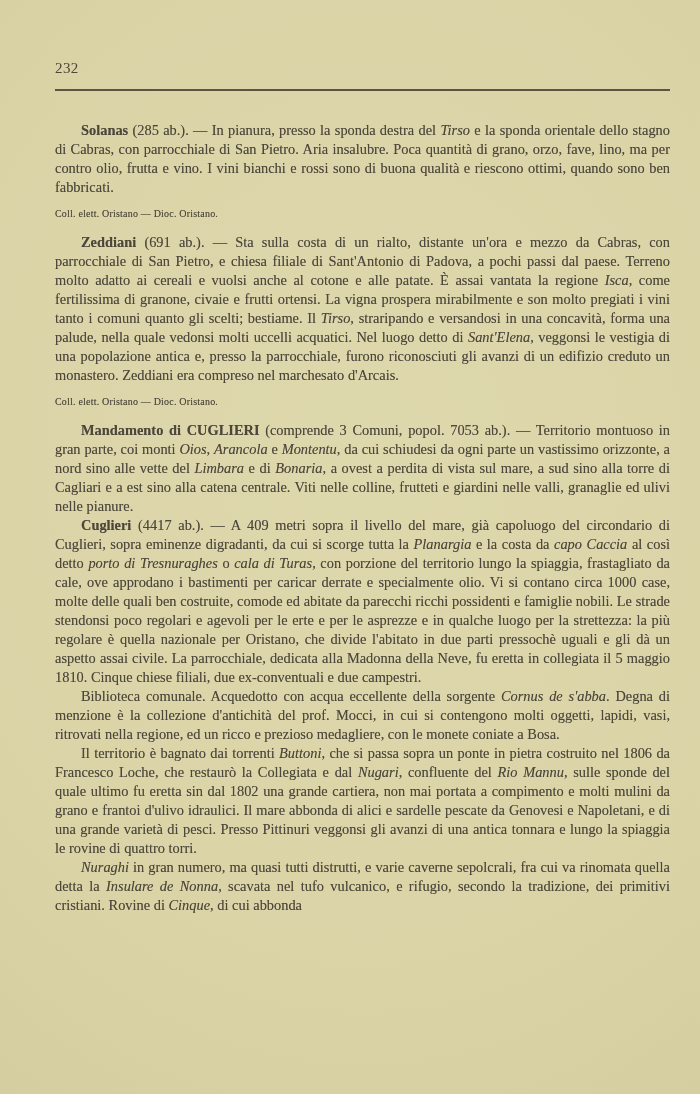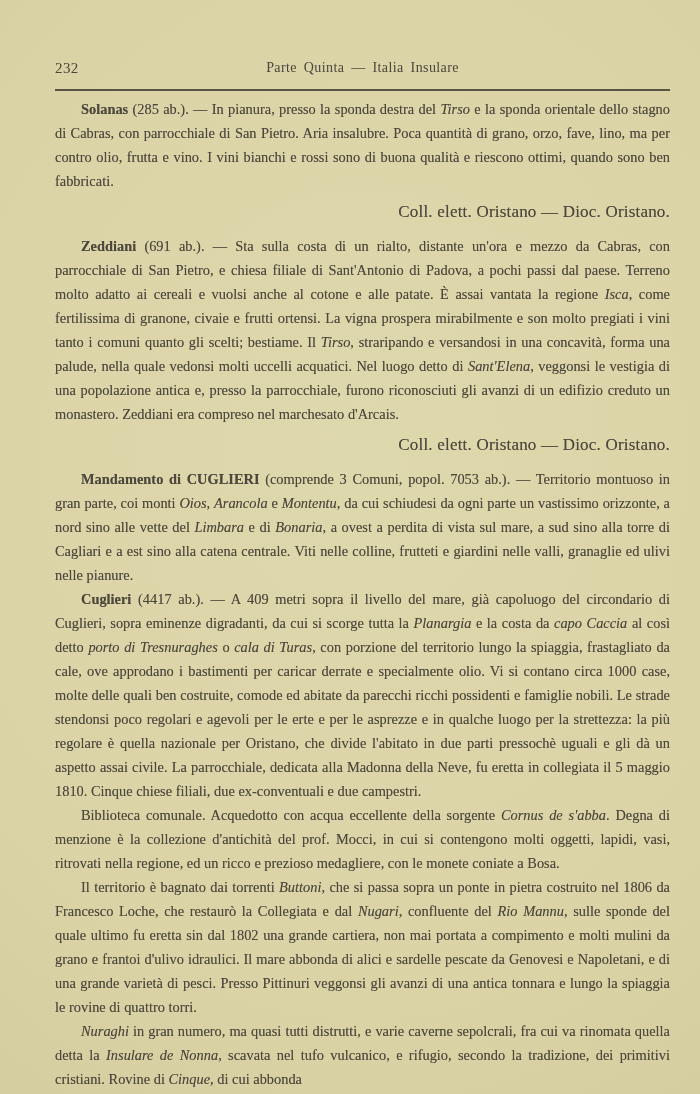--- a/index.html
+++ b/index.html
@@ -38,51 +38,50 @@
     text-align: center;
     word-spacing: 3px;
   }
   .header-rule {
     border: 0;
     border-top: 2px solid #5a5442;
     margin: 9px 0 0 0;
     height: 0;
   }
   .text-block {
-    margin-top: 6px;
+    margin-top: 30px;
     font-size: 14.4px;
-    line-height: 24px;
+    line-height: 19px;
     text-align: justify;
     text-shadow: 0 0 0.5px rgba(74, 68, 55, 0.45);
   }
   .text-block p {
     margin: 0;
     padding: 0;
   }
   .text-block p.body {
     text-indent: 26px;
   }
   .text-block p.center {
-    text-align: right;
+    text-align: left;
     text-indent: 0;
-    font-size: 17px;
+    font-size: 10px;
     letter-spacing: 0.2px;
     margin: 7px 0 10px 0;
   }
   .b { font-weight: bold; }
   .i { font-style: italic; }
 </style>
 </head>
 <body>
 
 <div class="page">
   <div class="inner">
     <header class="page-header">
       <span class="page-number">232</span>
-      <span class="running-title">Parte Quinta — Italia Insulare</span>
     </header>
     <hr class="header-rule">
     <main class="text-block">
         <p class="body"><span class="b">Solanas</span><span> (285 ab.). — In pianura, presso la sponda destra del </span><span class="i">Tirso</span><span> e la sponda orientale dello stagno di Cabras, con parrocchiale di San Pietro. Aria insalubre. Poca quantità di grano, orzo, fave, lino, ma per contro olio, frutta e vino. I vini bianchi e rossi sono di buona qualità e riescono ottimi, quando sono ben fabbricati.</span></p>
         <p class="center"><span>Coll. elett. Oristano — Dioc. Oristano.</span></p>
         <p class="body"><span class="b">Zeddiani</span><span> (691 ab.). — Sta sulla costa di un rialto, distante un'ora e mezzo da Cabras, con parrocchiale di San Pietro, e chiesa filiale di Sant'Antonio di Padova, a pochi passi dal paese. Terreno molto adatto ai cereali e vuolsi anche al cotone e alle patate. È assai vantata la regione </span><span class="i">Isca</span><span>, come fertilissima di granone, civaie e frutti ortensi. La vigna prospera mirabilmente e son molto pregiati i vini tanto i comuni quanto gli scelti; bestiame. Il </span><span class="i">Tirso</span><span>, straripando e versandosi in una concavità, forma una palude, nella quale vedonsi molti uccelli acquatici. Nel luogo detto di </span><span class="i">Sant'Elena</span><span>, veggonsi le vestigia di una popolazione antica e, presso la parrocchiale, furono riconosciuti gli avanzi di un edifizio creduto un monastero. Zeddiani era compreso nel marchesato d'Arcais.</span></p>
         <p class="center"><span>Coll. elett. Oristano — Dioc. Oristano.</span></p>
         <p class="body"><span class="b">Mandamento di CUGLIERI</span><span> (comprende 3 Comuni, popol. 7053 ab.). — Territorio montuoso in gran parte, coi monti </span><span class="i">Oios</span><span>, </span><span class="i">Arancola</span><span> e </span><span class="i">Montentu</span><span>, da cui schiudesi da ogni parte un vastissimo orizzonte, a nord sino alle vette del </span><span class="i">Limbara</span><span> e di </span><span class="i">Bonaria</span><span>, a ovest a perdita di vista sul mare, a sud sino alla torre di Cagliari e a est sino alla catena centrale. Viti nelle colline, frutteti e giardini nelle valli, granaglie ed ulivi nelle pianure.</span></p>
         <p class="body"><span class="b">Cuglieri</span><span> (4417 ab.). — A 409 metri sopra il livello del mare, già capoluogo del circondario di Cuglieri, sopra eminenze digradanti, da cui si scorge tutta la </span><span class="i">Planargia</span><span> e la costa da </span><span class="i">capo Caccia</span><span> al così detto </span><span class="i">porto di Tresnuraghes</span><span> o </span><span class="i">cala di Turas</span><span>, con porzione del territorio lungo la spiaggia, frastagliato da cale, ove approdano i bastimenti per caricar derrate e specialmente olio. Vi si contano circa 1000 case, molte delle quali ben costruite, comode ed abitate da parecchi ricchi possidenti e famiglie nobili. Le strade stendonsi poco regolari e agevoli per le erte e per le asprezze e in qualche luogo per la strettezza: la più regolare è quella nazionale per Oristano, che divide l'abitato in due parti pressochè uguali e gli dà un aspetto assai civile. La parrocchiale, dedicata alla Madonna della Neve, fu eretta in collegiata il 5 maggio 1810. Cinque chiese filiali, due ex-conventuali e due campestri.</span></p>
         <p class="body"><span>Biblioteca comunale. Acquedotto con acqua eccellente della sorgente </span><span class="i">Cornus de s'abba</span><span>. Degna di menzione è la collezione d'antichità del prof. Mocci, in cui si contengono molti oggetti, lapidi, vasi, ritrovati nella regione, ed un ricco e prezioso medagliere, con le monete coniate a Bosa.</span></p>

